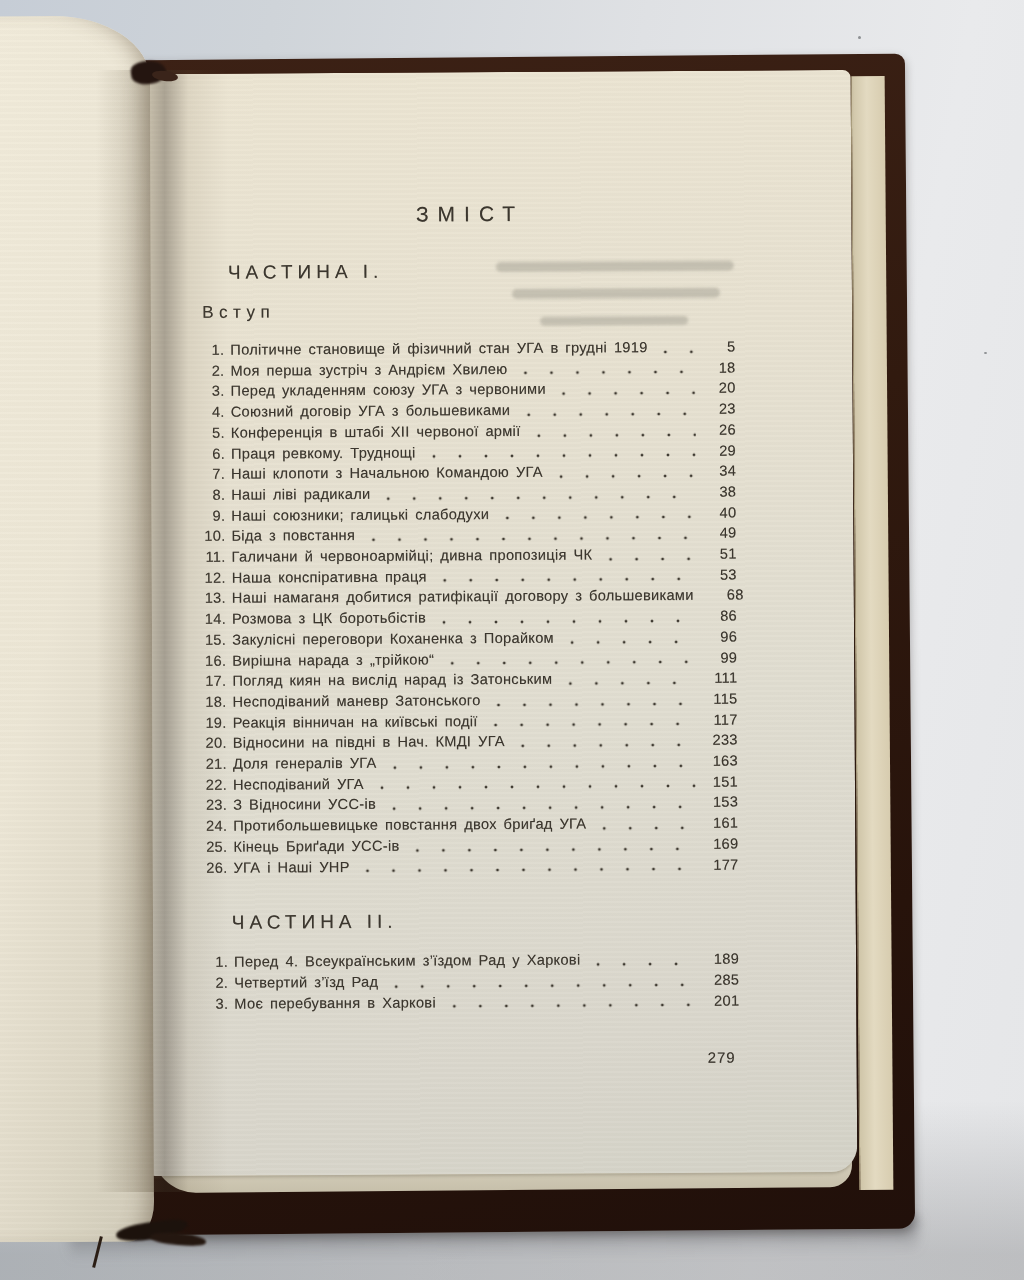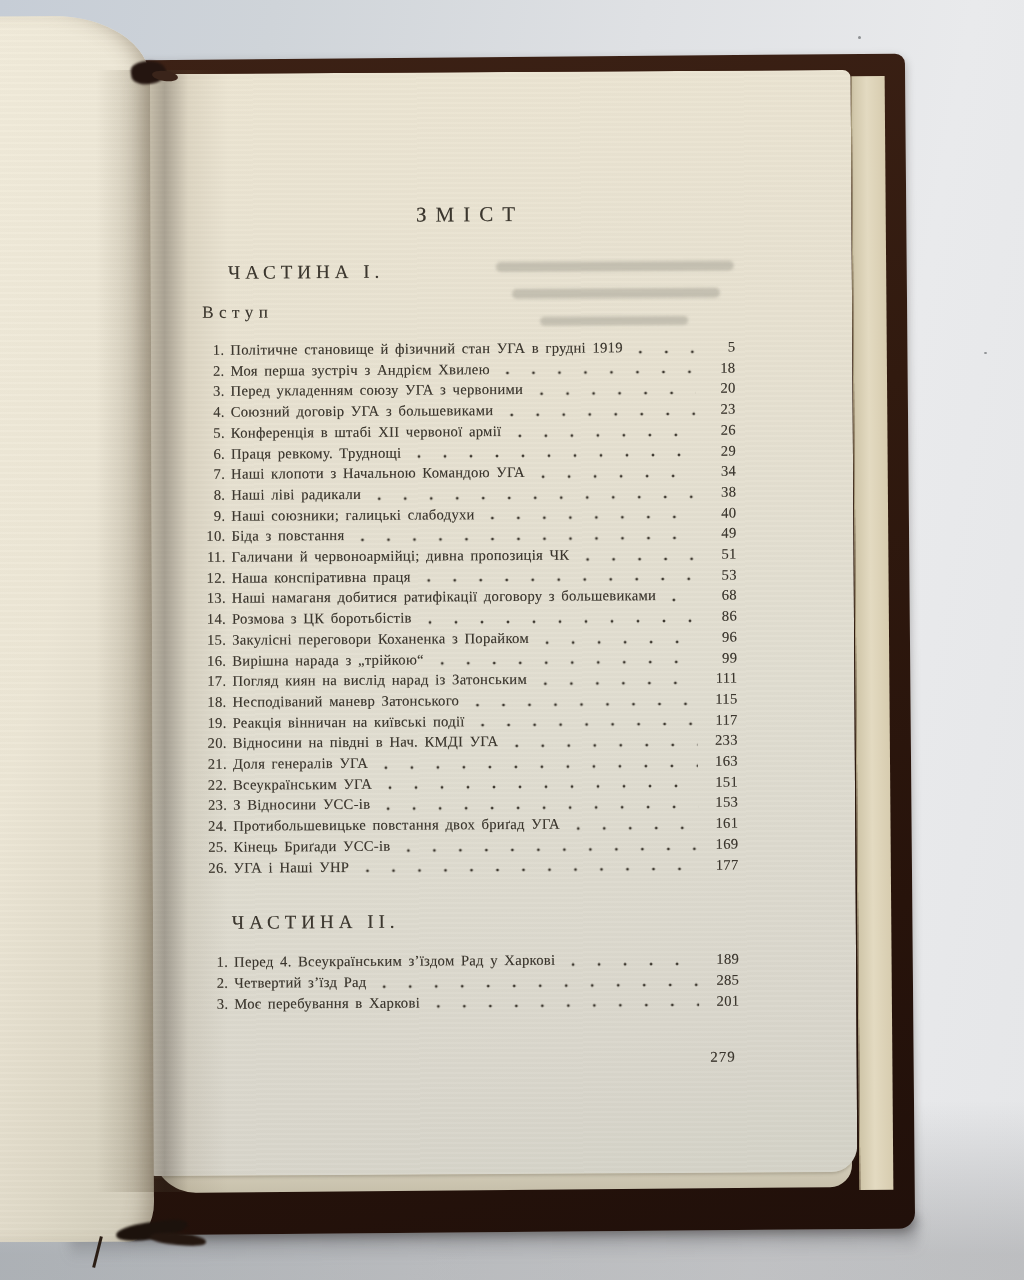--- a/index.html
+++ b/index.html
@@ -1,20 +1,20 @@
 <!DOCTYPE html>
 <html><head>
 <meta charset="utf-8">
 <style>
   html,body{margin:0;padding:0;background:#dfe0e2;}
   .photo{
     position:relative;
     width:1024px;height:1280px;
     overflow:hidden;
-    font-family:Liberation Serif, serif;
+    font-family:Liberation Sans, sans-serif;
     background:
       linear-gradient(to bottom, rgba(0,0,0,0) 86%, rgba(96,98,101,0.30) 98%),
       linear-gradient(100deg,#c6cdd6 0%,#cfd4d9 22%,#dfe1e4 52%,#e9eaec 78%,#e5e6e8 100%);
   }
   
   .cast-shadow{
     position:absolute;left:70px;top:1220px;width:848px;height:36px;
     background:linear-gradient(to bottom, rgba(70,70,76,0.50), rgba(70,70,76,0));
     filter:blur(6px);transform:rotate(-0.5deg);
   }
@@ -239,21 +239,21 @@
                 <span class="pg">233</span>
               </div>
               <div class="row">
                 <span class="num">21.</span>
                 <span class="title">Доля генералів УГА</span>
                 <span class="leader"></span>
                 <span class="pg">163</span>
               </div>
               <div class="row">
                 <span class="num">22.</span>
-                <span class="title">Всеукраїнським УГА</span>
+                <span class="title">Несподіваний УГА</span>
                 <span class="leader"></span>
                 <span class="pg">151</span>
               </div>
               <div class="row">
                 <span class="num">23.</span>
                 <span class="title">З Відносини УСС-ів</span>
                 <span class="leader"></span>
                 <span class="pg">153</span>
               </div>
               <div class="row">

